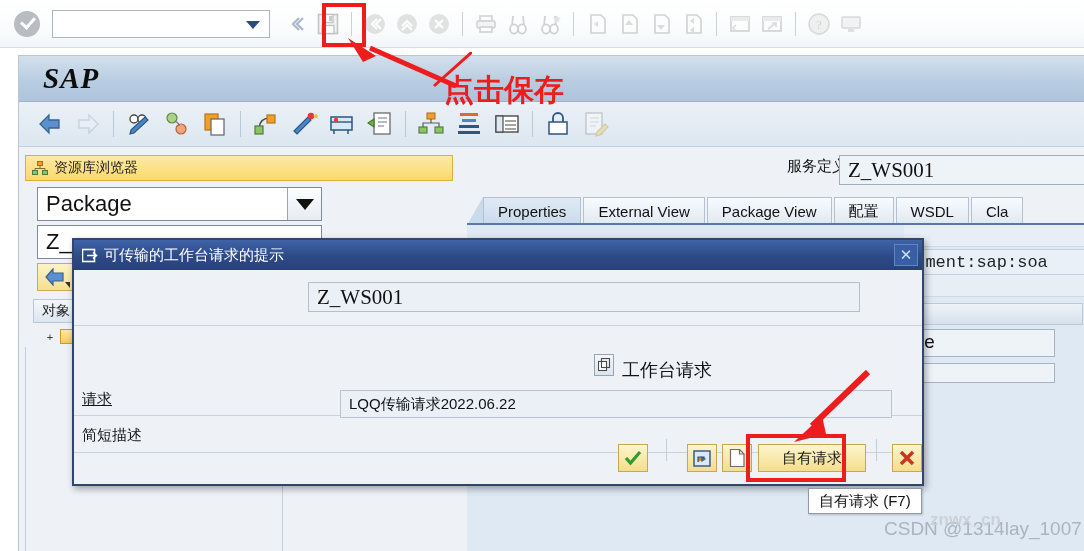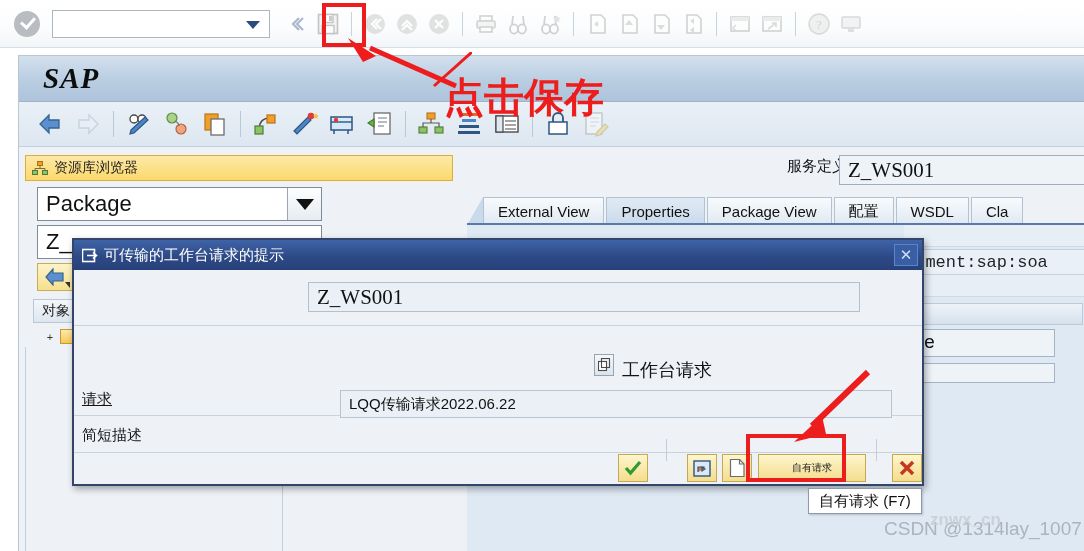--- a/index.html
+++ b/index.html
@@ -242,28 +242,28 @@
   .desc-input {
     position: absolute; left: 340px; top: 390px; width: 552px; height: 28px;
     background: #eaf0f6; border: 1px solid #b9c4d0;
     display: flex; align-items: center; padding-left: 8px;
     font-size: 15px; color: #111;
   }
   .btn-bar { position: absolute; left: 0; right: 0; bottom: 0; height: 48px; }
   .sapbtn {
     position: absolute; height: 28px; background: linear-gradient(#fdf5cd,#f4dd8d);
     border: 1px solid #c4a952; display: flex; align-items: center; justify-content: center;
-    font-size: 10px; color: #1b1b1b; margin-top: 10px;
+    font-size: 15px; color: #1b1b1b;
   }
   .sapbtn.icon-only { width: 30px; }
   .btn-sep { position: absolute; width: 1px; height: 22px; background: #c2cdd9; top: 3px; }
 
   
   .anno-text {
-    position: absolute; color: #ee1d1d; font-size: 40px; font-weight: bold;
+    position: absolute; color: #ee1d1d; font-size: 30px; font-weight: bold;
     font-family: "DejaVu Sans", sans-serif; white-space: nowrap;
   }
   .hl-box { position: absolute; border: 4px solid #ee1d1d; }
   .arrow-svg { position: absolute; pointer-events: none; }
 
   .tooltip {
     position: absolute; left: 808px; top: 488px; height: 26px; padding: 0 10px;
     background: #ffffff; border: 1px solid #8f9aa6;
     display: flex; align-items: center; font-size: 15px; color: #111;
     box-shadow: 1px 1px 2px rgba(0,0,0,.2); white-space: nowrap;
@@ -576,22 +576,22 @@
       </div>
 
       <div class="right-pane">
         <div class="svc-row">
           <span class="svc-label">服务定义</span>
         </div>
         <div class="svc-input">Z_WS001</div>
 
         <div class="tabstrip">
           <span class="tab-lead"></span>
+          <div class="tab active">Properties</div>
           <div class="tab">External View</div>
-          <div class="tab active">Properties</div>
           <div class="tab">Package View</div>
           <div class="tab">配置</div>
           <div class="tab">WSDL</div>
           <div class="tab">Cla</div>
         </div>
 
         <div class="tab-panel">
           <div class="bg-stripe" style="top:0"></div>
           <div class="ns-line">cument:sap:soa</div>
           <div class="bg-stripe" style="top:50px"></div>

